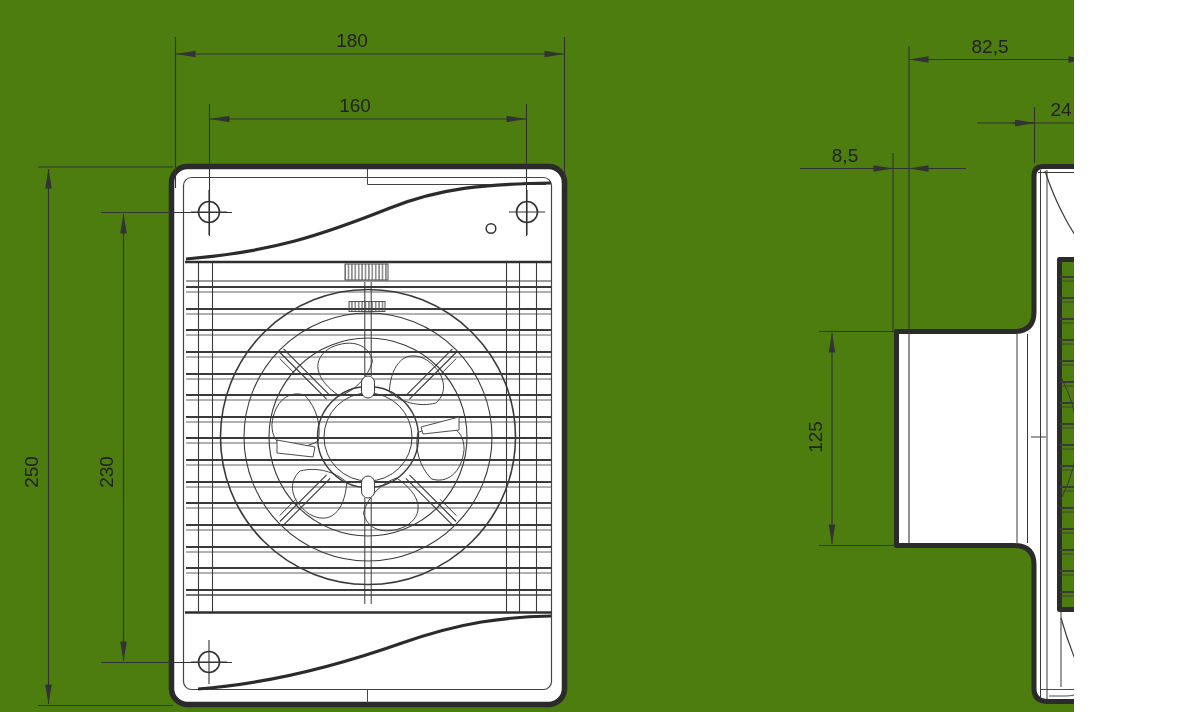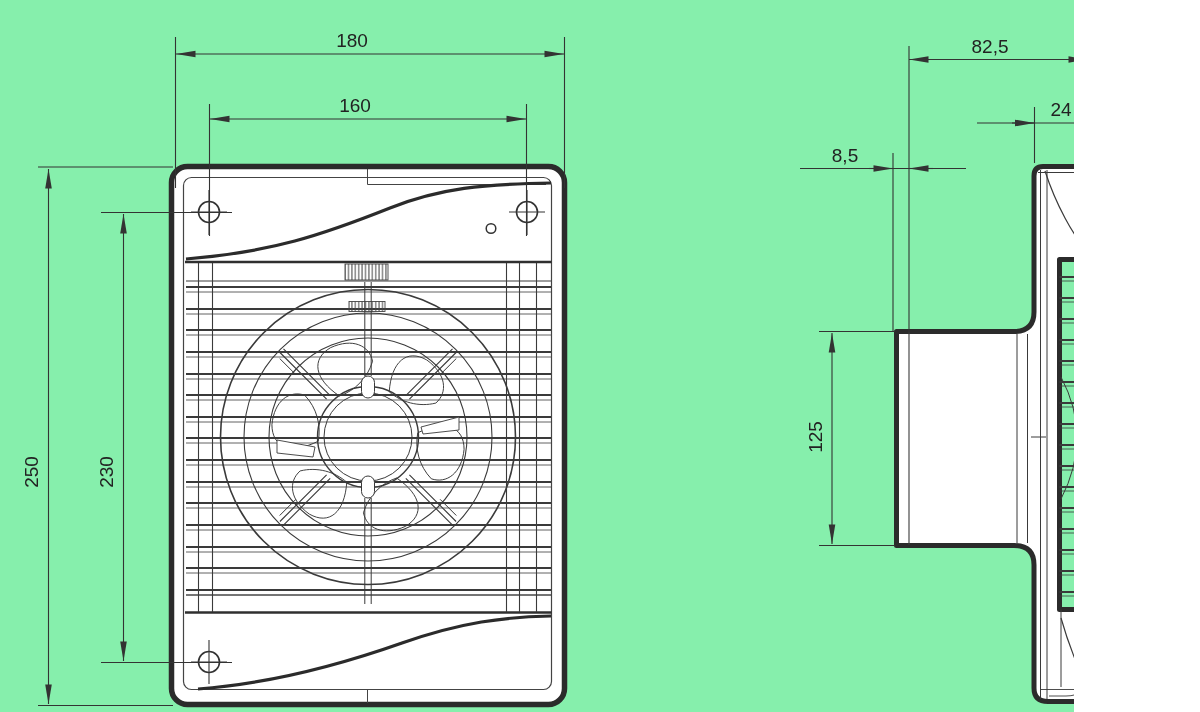--- a/index.html
+++ b/index.html
@@ -1,16 +1,16 @@
 <!DOCTYPE html>
 <html><head>
 <meta charset="utf-8">
 <style>
   html,body{margin:0;padding:0;background:#fff;}
-  .canvas{position:relative;width:1074px;height:712px;background:#86efac;overflow:hidden;
+  .canvas{position:relative;width:1074px;height:712px;background:#4d7c0f;overflow:hidden;
           font-family:"Liberation Sans", sans-serif;}
   svg{position:absolute;left:0;top:0;}
   text{font-family:"Liberation Sans", sans-serif;font-size:19px;fill:#222;}
 </style>
 </head>
 <body>
 
 <div class="canvas">
 <svg width="1200" height="712" viewBox="0 0 1200 712">
   <defs>

